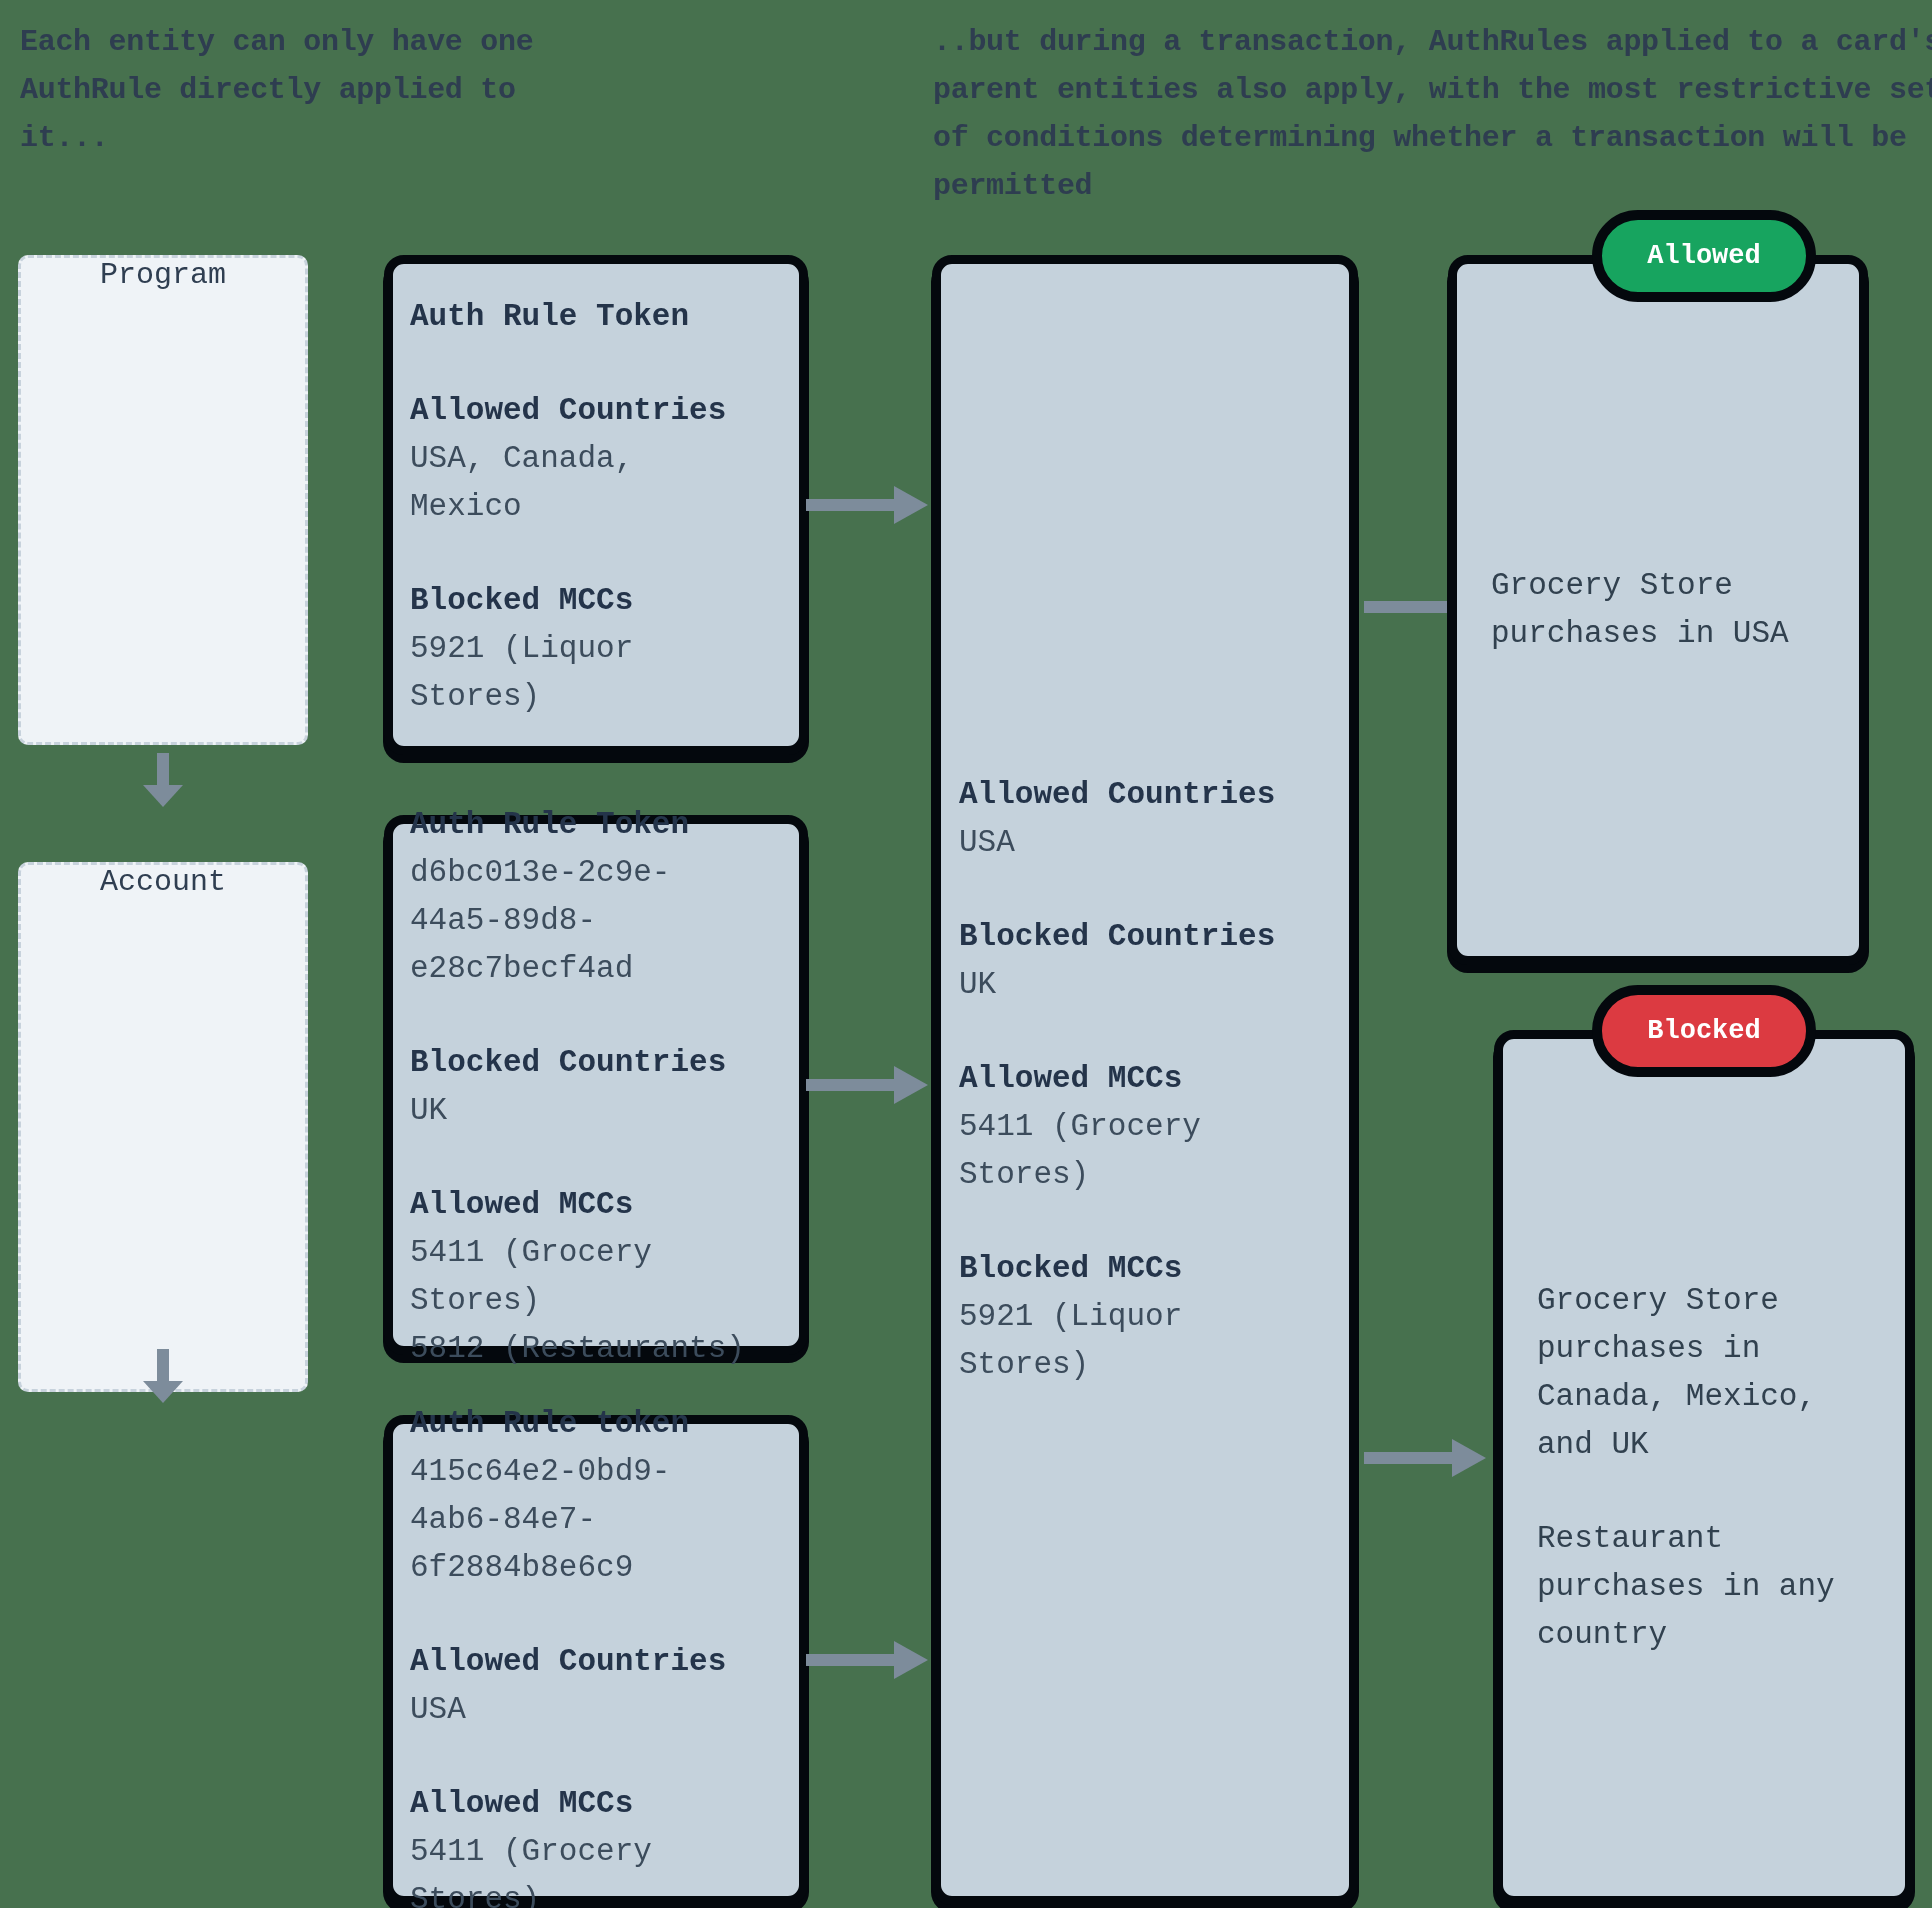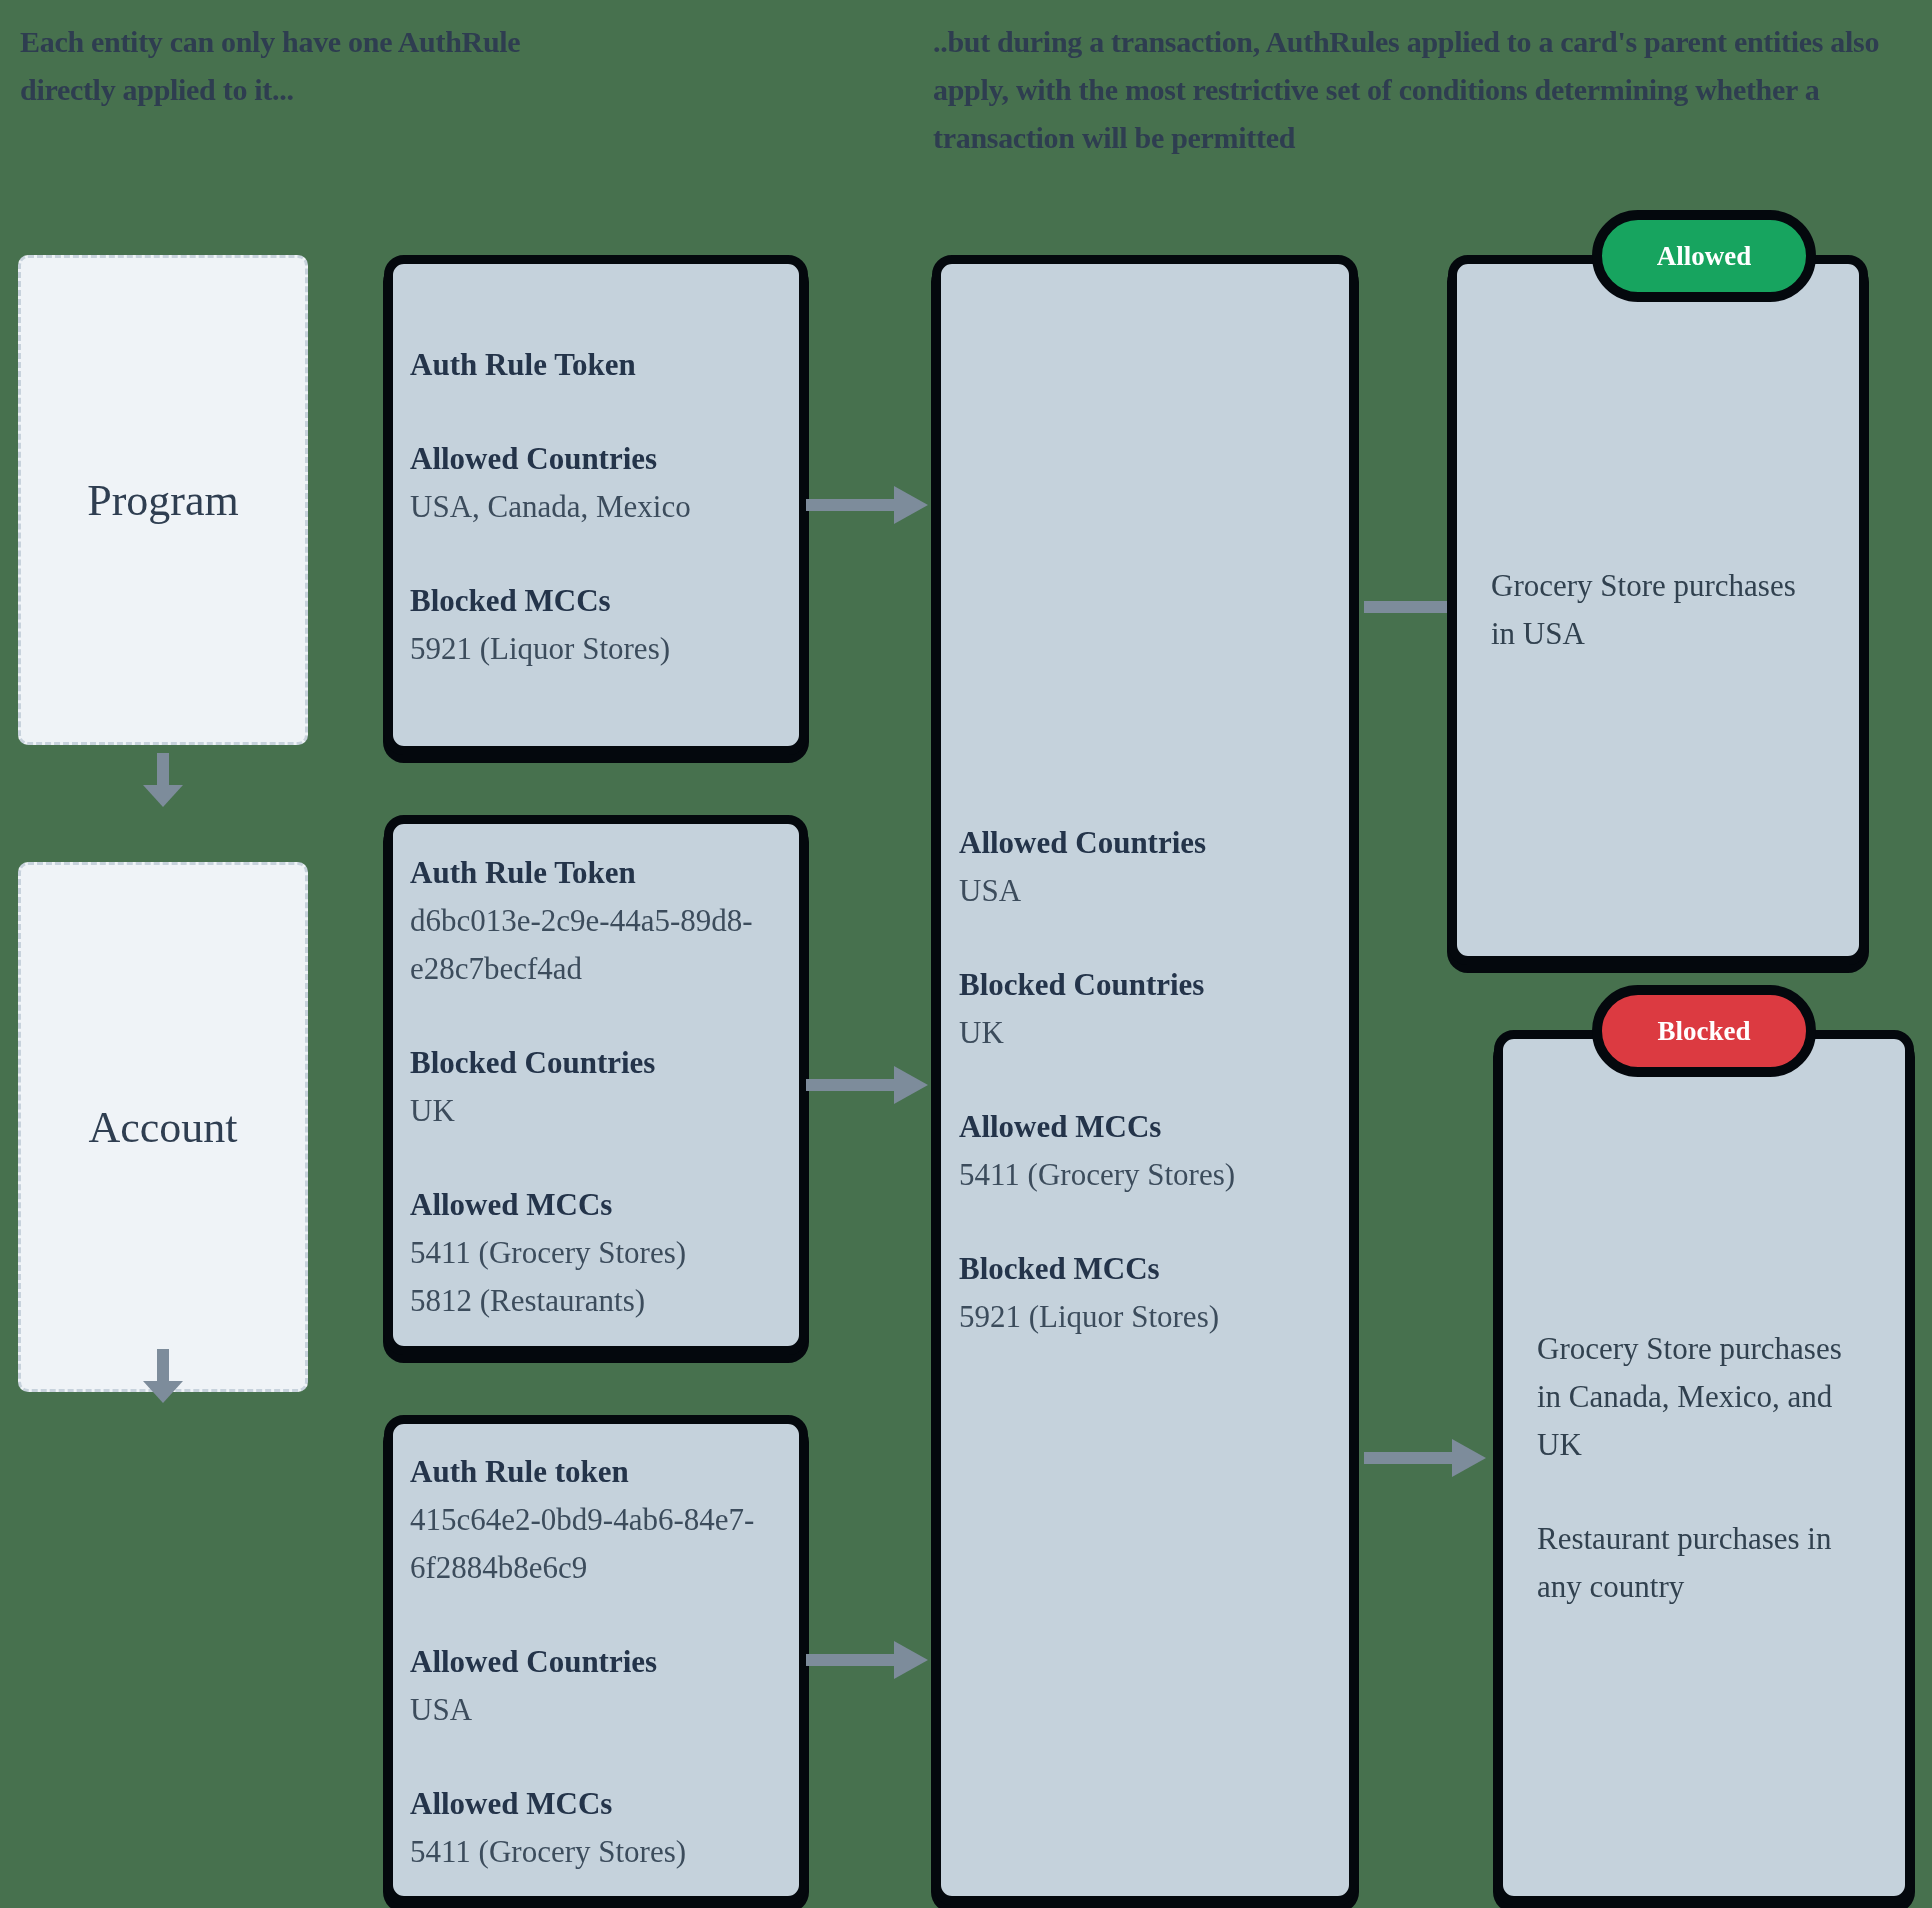--- a/index.html
+++ b/index.html
@@ -1,37 +1,37 @@
 <!DOCTYPE html>
 <html><head>
 <meta charset="utf-8">
 <style>
   html,body{margin:0;padding:0;}
   body{width:1932px;height:1908px;overflow:hidden;}
   .stage{
     position:relative;width:1932px;height:1908px;
     background:#47714E;
-    font-family:Liberation Serif, serif;
+    font-family:Liberation Mono, monospace;
     color:#2E3D50;
   }
   
   .caption{
     position:absolute;top:18px;
     font-size:30px;font-weight:700;line-height:48px;
     letter-spacing:-0.3px;color:#2E3D50;
   }
   #cap-left{left:20px;width:540px;}
   #cap-right{left:933px;width:1010px;}
 
   
   .entity{
     position:absolute;left:18px;width:290px;box-sizing:border-box;
     background:#EFF3F7;border:3px dashed #C7D2DC;border-radius:10px;
-    display:flex;align-items:center;justify-content:center;
-    font-size:44px;color:#2F3E51;
+    display:flex;justify-content:center;
+    font-size:30px;color:#2F3E51;
   }
   #entity-program{top:255px;height:490px;}
   #entity-account{top:846px;height:530px;margin-top:16px;}
   #entity-card{top:1415px;height:490px;}
 
   
   .panel{
     position:absolute;box-sizing:border-box;
     background:#C5D2DC;
     border:9px solid #04080D;border-radius:20px;

